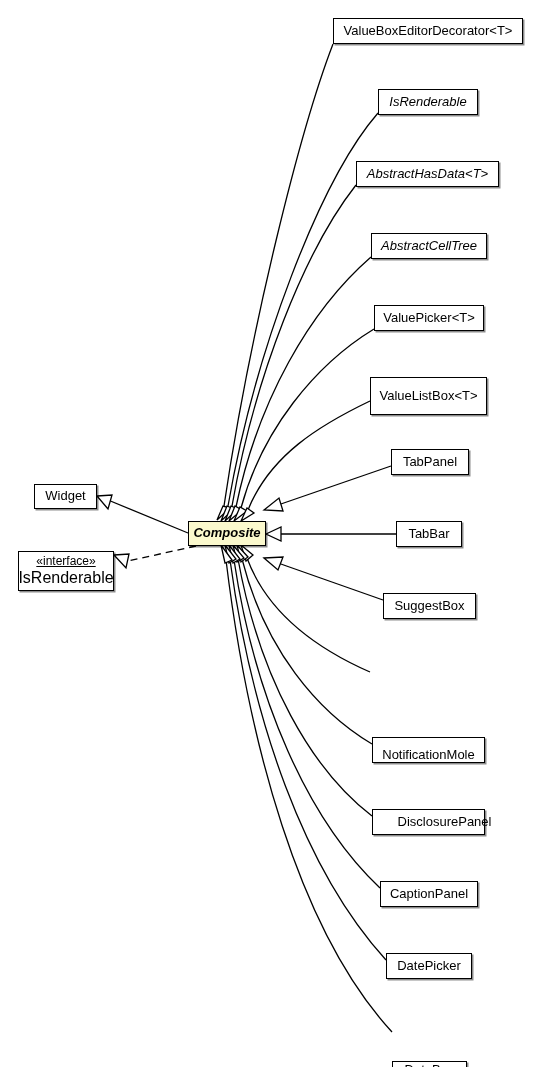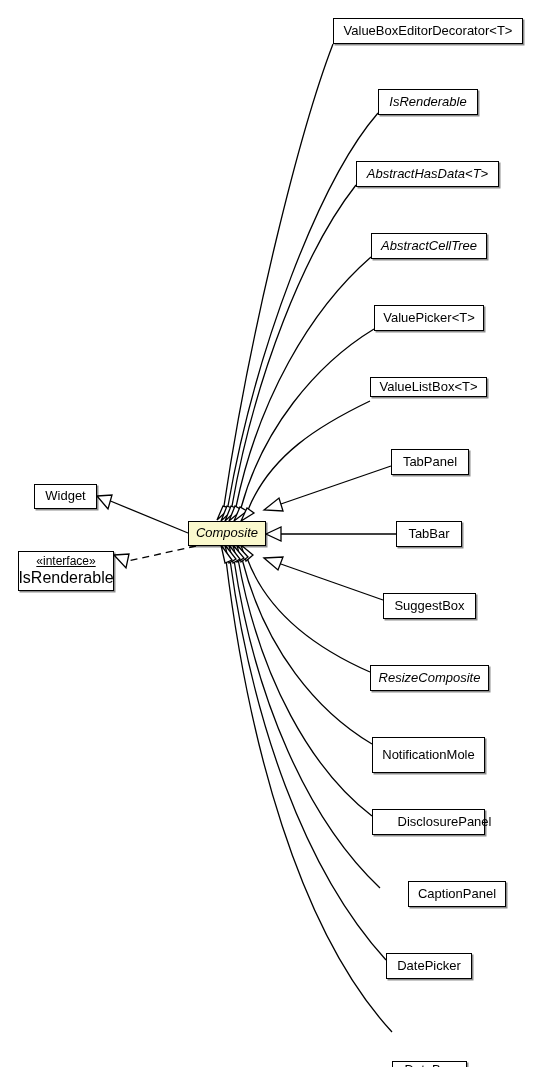--- a/index.html
+++ b/index.html
@@ -36,20 +36,21 @@
     justify-content: center;
     text-align: center;
     white-space: nowrap;
     box-shadow: 1.5px 1.5px 0 rgba(0,0,0,0.45);
   }
   .uml-node.abstract {
     font-style: italic;
   }
   .uml-node.highlight {
     background: #fbf9cd;
+    font-weight: bold;
   }
   .uml-node.iface {
     white-space: normal;
     line-height: 1.18;
     padding: 2px 4px;
   }
   .iface-stereo {
     display: block;
     font-size: 12px;
     text-decoration: underline;
@@ -181,49 +182,46 @@
   </div>
 
   <div class="uml-node abstract" style="left: 371px; top: 233px; width: 116px; height: 26px;">
     <span>AbstractCellTree</span>
   </div>
 
   <div class="uml-node" style="left: 374px; top: 305px; width: 110px; height: 26px;">
     <span>ValuePicker&lt;T&gt;</span>
   </div>
 
-  <div class="uml-node" style="left: 370px; top: 377px; width: 117px; height: 20px; justify-content: center;">
+  <div class="uml-node" style="left: 370px; top: 377px; width: 117px; height: 38px; justify-content: center;">
     <span>ValueListBox&lt;T&gt;</span>
   </div>
 
   <div class="uml-node" style="left: 391px; top: 449px; width: 78px; height: 26px;">
     <span>TabPanel</span>
   </div>
 
   <div class="uml-node" style="left: 396px; top: 521px; width: 66px; height: 26px;">
     <span>TabBar</span>
   </div>
 
   <div class="uml-node" style="left: 383px; top: 593px; width: 93px; height: 26px;">
     <span>SuggestBox</span>
   </div>
 
-  <div class="uml-node abstract" style="left: 370px; top: 665px; width: 119px; height: 26px;">
-    <span>ResizeComposite</span>
-  </div>
-
-  <div class="uml-node" style="left: 372px; top: 737px; width: 113px; height: 36px;">
+
+  <div class="uml-node" style="left: 372px; top: 737px; width: 113px; height: 26px; align-items: flex-end;">
     <span>NotificationMole</span>
   </div>
 
   <div class="uml-node" style="left: 372px; top: 809px; width: 113px; height: 26px; padding-left: 32px;">
     <span>DisclosurePanel</span>
   </div>
 
-  <div class="uml-node" style="left: 380px; top: 881px; width: 98px; height: 26px; margin-left: 28px;">
+  <div class="uml-node" style="left: 380px; top: 881px; width: 98px; height: 26px;">
     <span>CaptionPanel</span>
   </div>
 
   <div class="uml-node" style="left: 386px; top: 953px; width: 86px; height: 26px;">
     <span>DatePicker</span>
   </div>
 
   <div class="uml-node" style="left: 392px; top: 1025px; width: 75px; height: 18px; margin-top: 36px;">
     <span>DateBox</span>
   </div>

